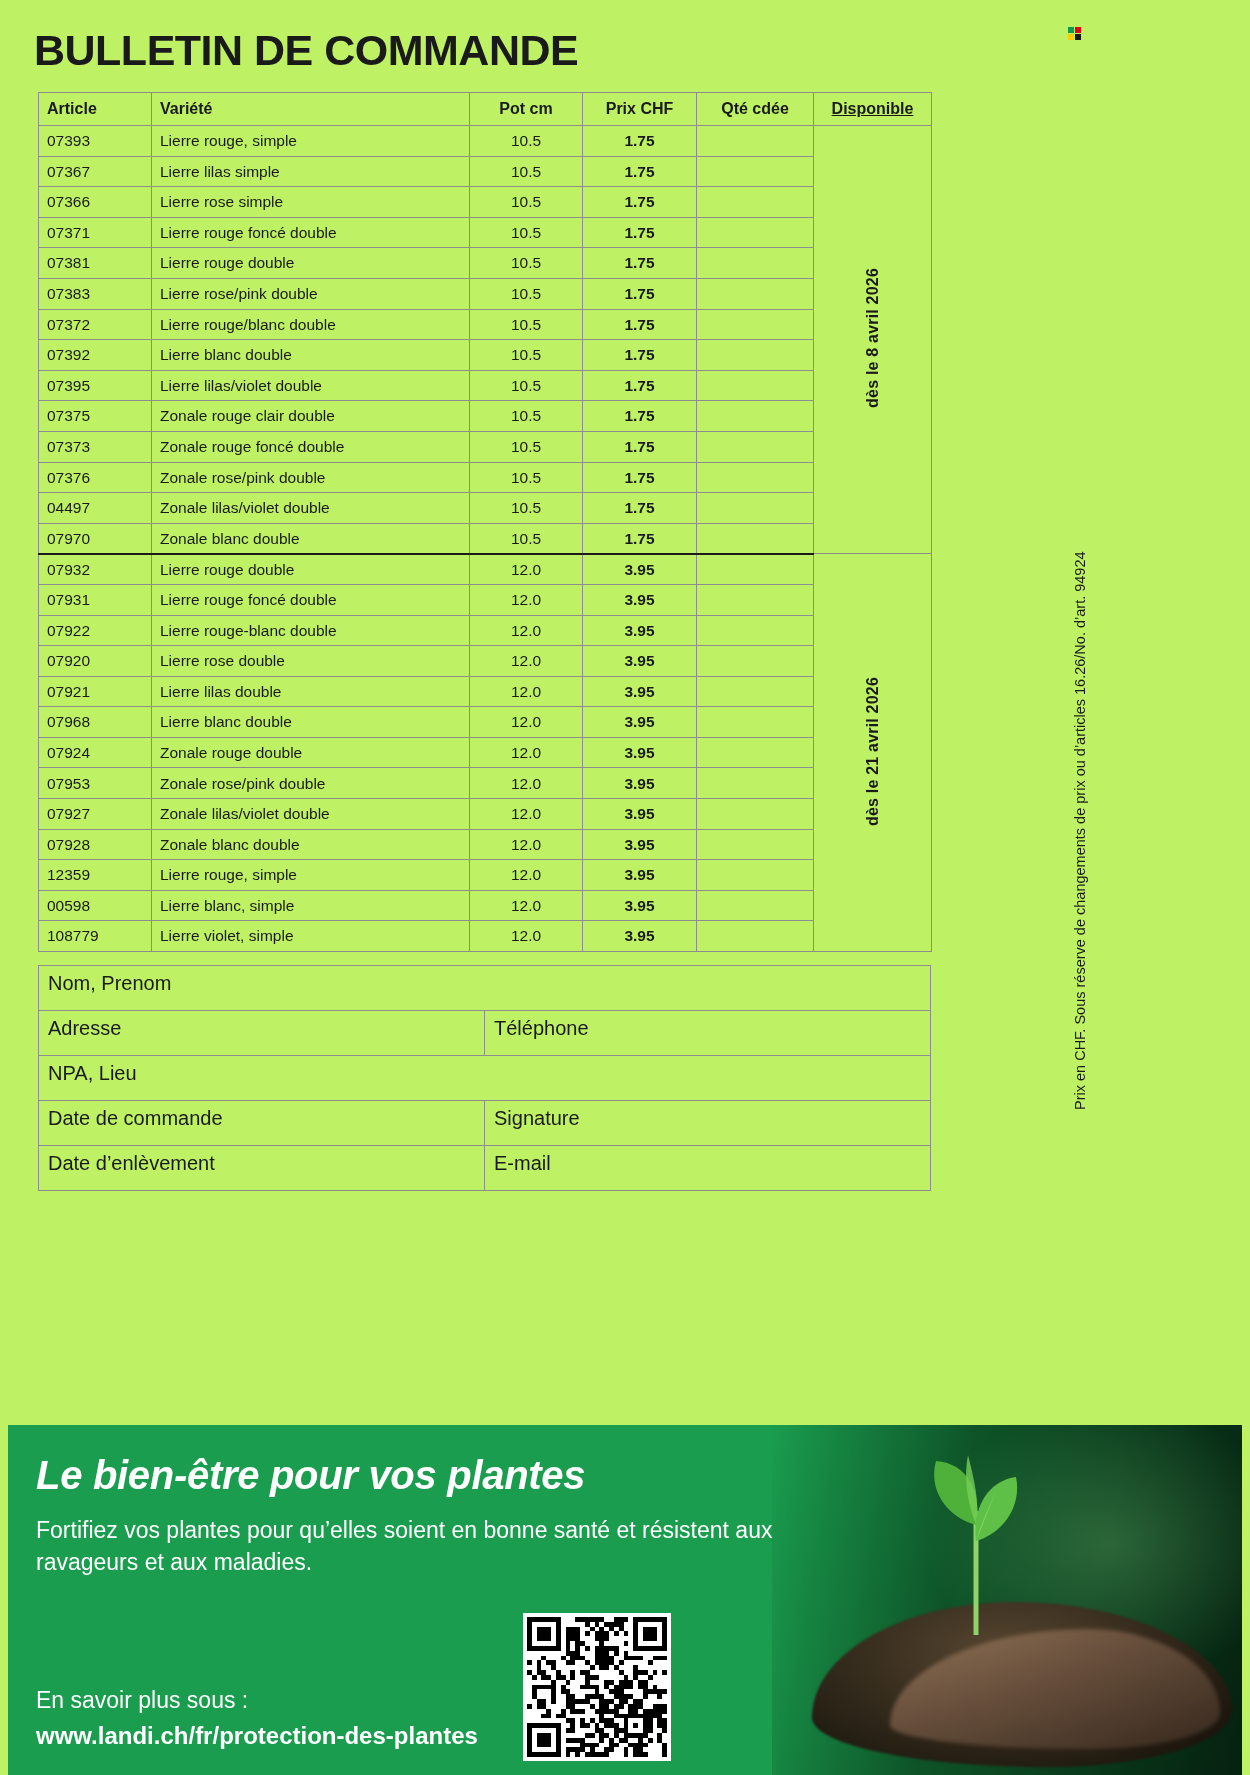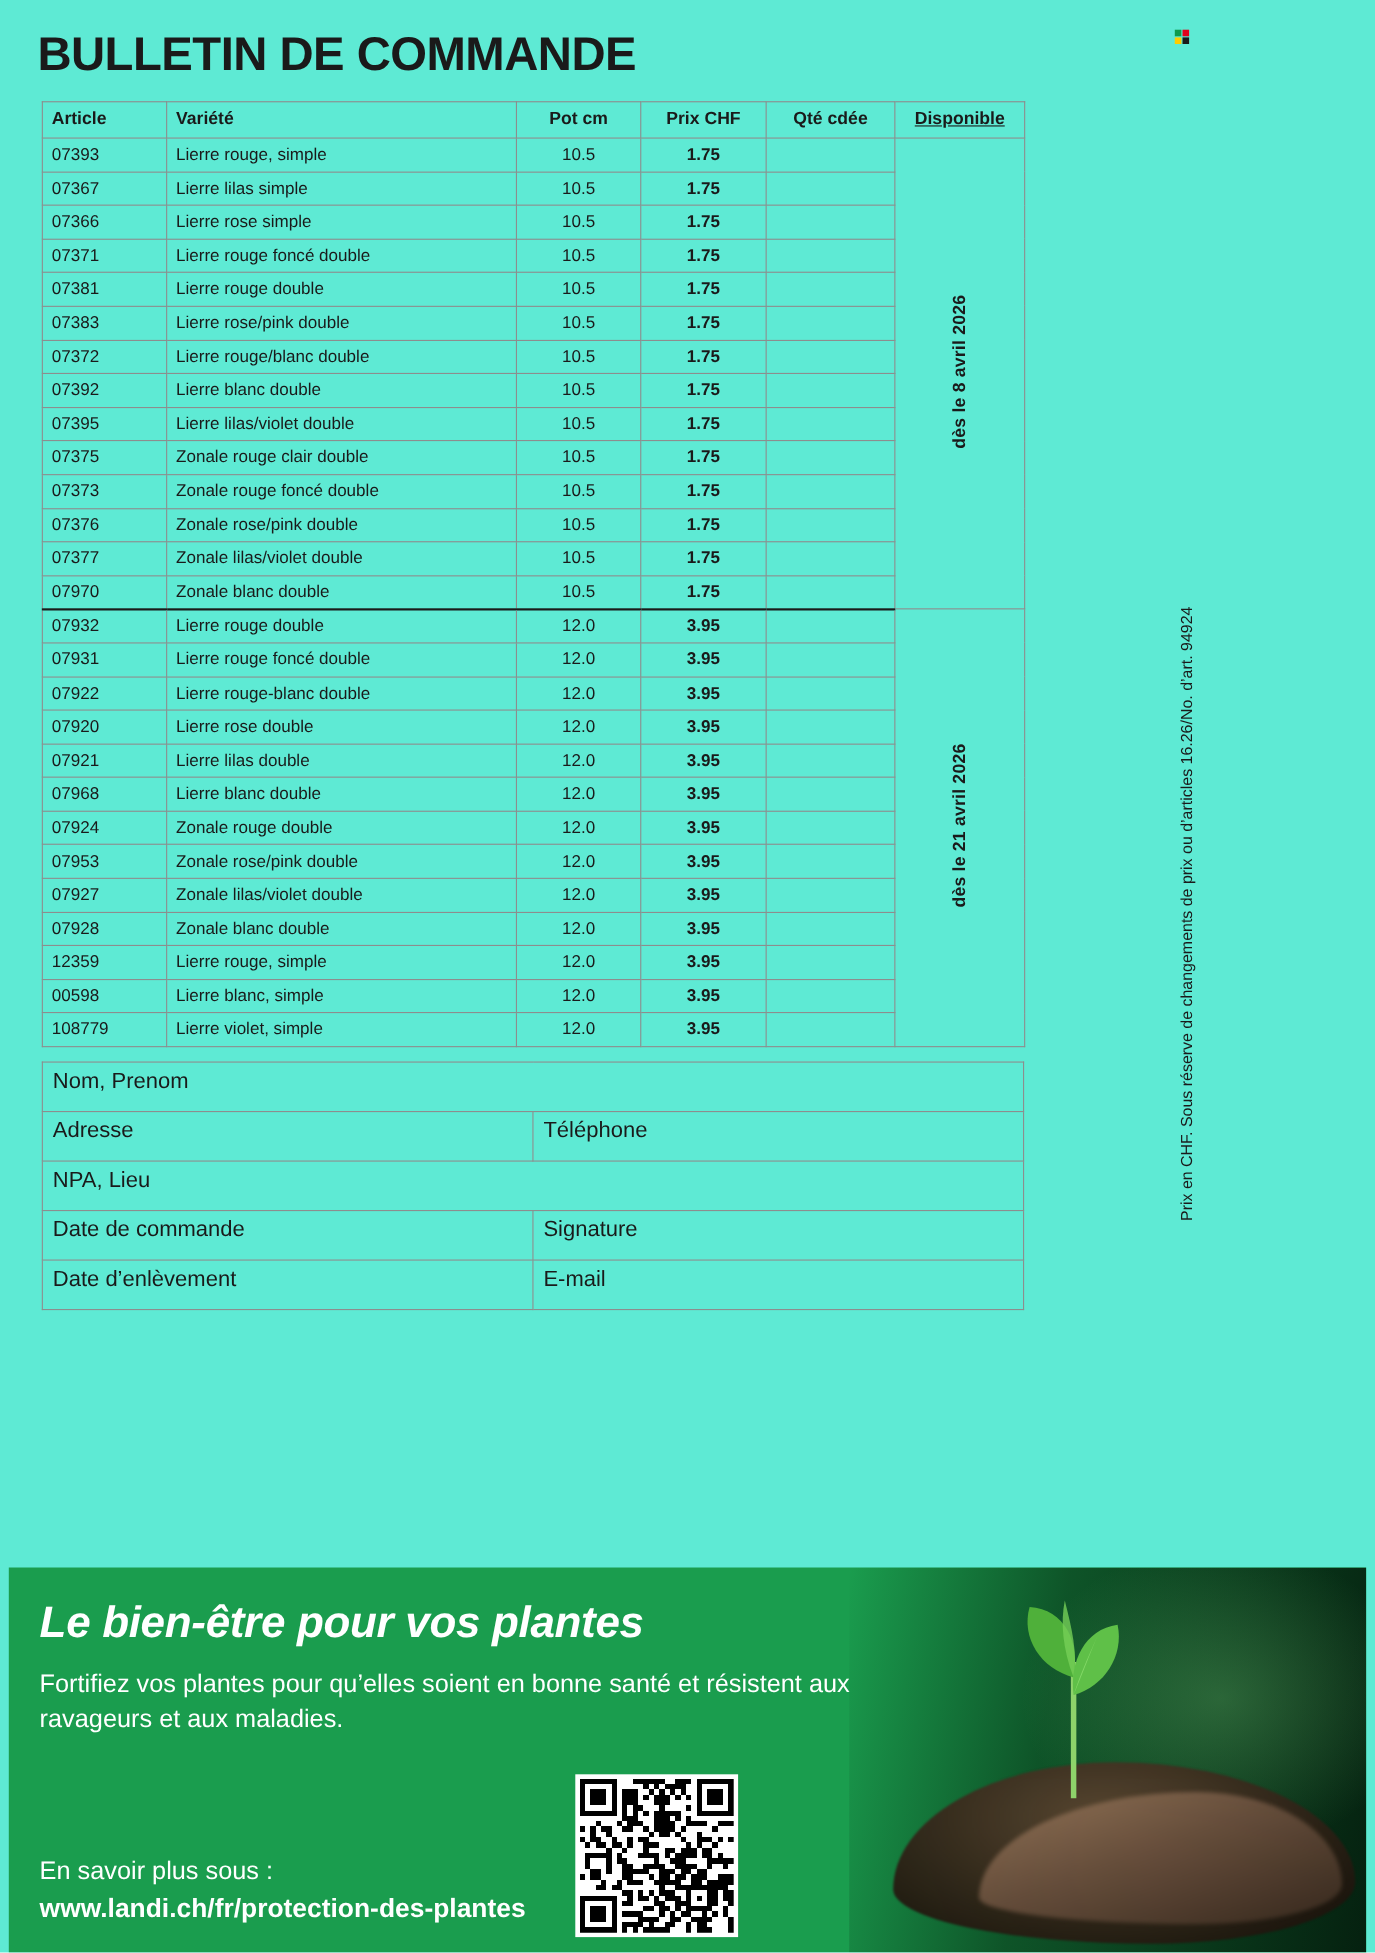--- a/index.html
+++ b/index.html
@@ -8,21 +8,21 @@
     height: 1775px;
     background: #ffffff;
     font-family: "Liberation Sans", sans-serif;
     color: #1a1a1a;
     overflow: hidden;
   }
   .page {
     position: relative;
     width: 1250px;
     height: 1775px;
-    background: #5eead4;
+    background: #bef264;
   }
 
   
   .title {
     position: absolute;
     left: 34px;
     top: 26px;
     font-size: 43px;
     font-weight: bold;
     letter-spacing: -0.5px;
@@ -315,21 +315,21 @@
           <td class="col-qte"></td>
         </tr>
         <tr>
           <td class="col-article">07376</td>
           <td class="col-variete">Zonale rose/pink double</td>
           <td class="col-pot">10.5</td>
           <td class="col-prix">1.75</td>
           <td class="col-qte"></td>
         </tr>
         <tr>
-          <td class="col-article">07377</td>
+          <td class="col-article">04497</td>
           <td class="col-variete">Zonale lilas/violet double</td>
           <td class="col-pot">10.5</td>
           <td class="col-prix">1.75</td>
           <td class="col-qte"></td>
         </tr>
         <tr class="section-end">
           <td class="col-article">07970</td>
           <td class="col-variete">Zonale blanc double</td>
           <td class="col-pot">10.5</td>
           <td class="col-prix">1.75</td>

